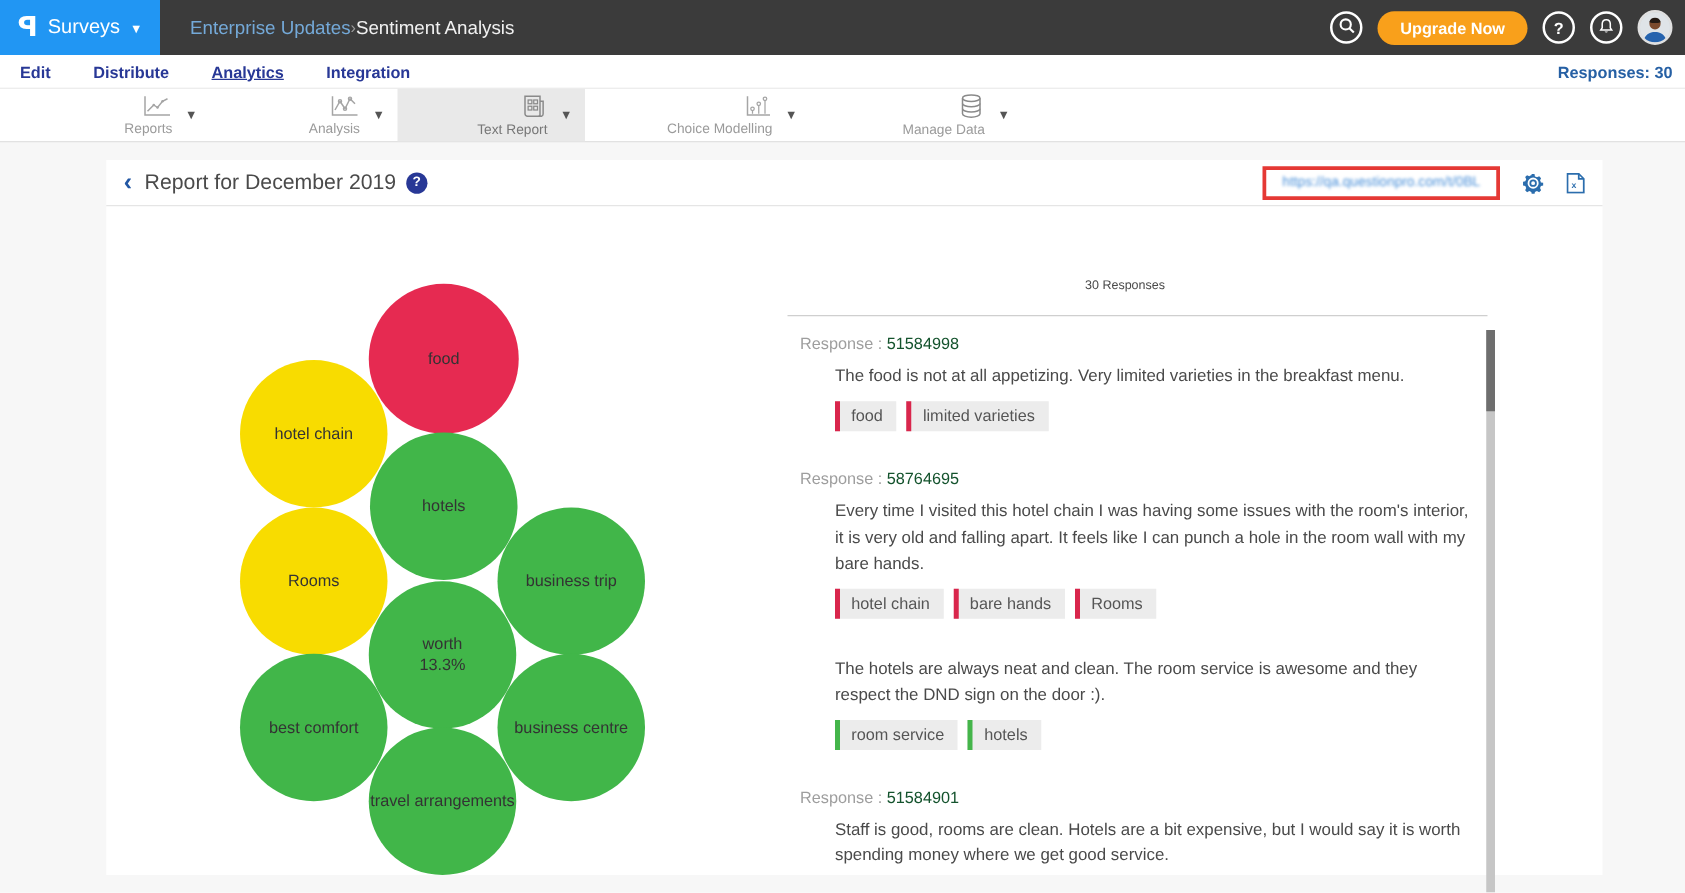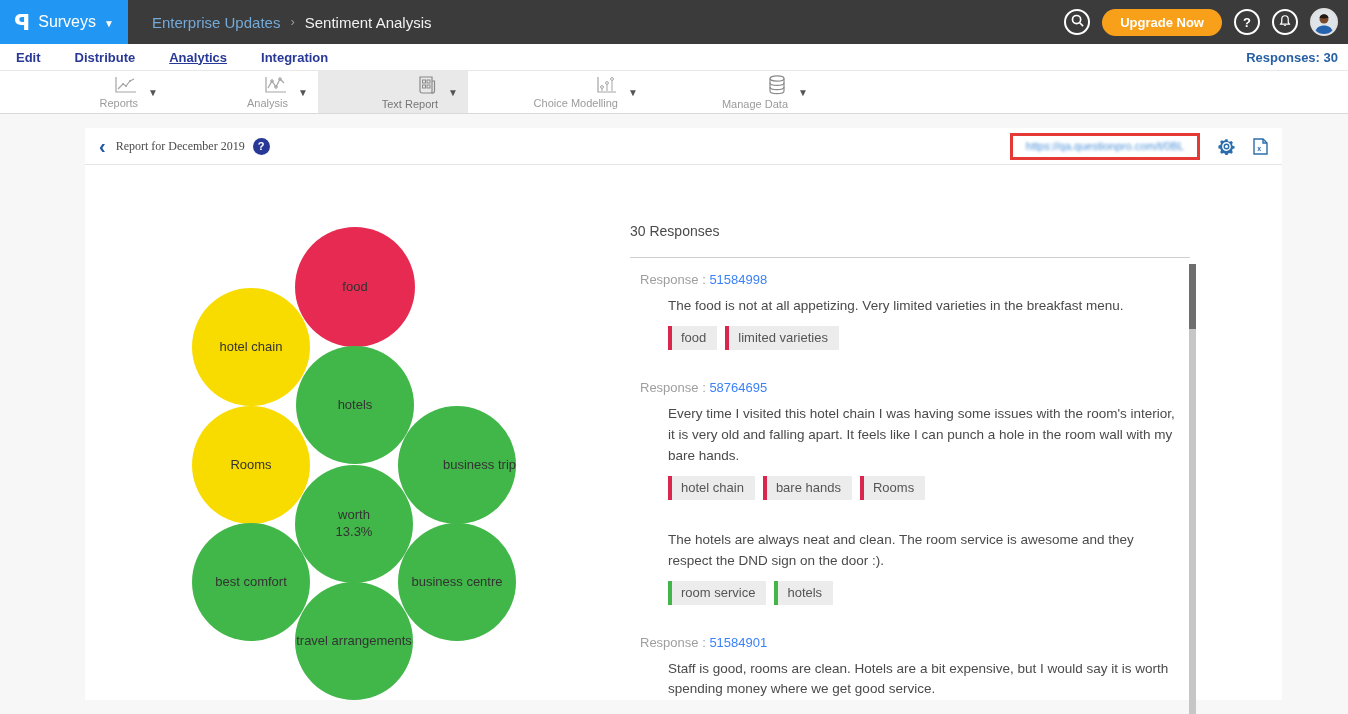--- a/index.html
+++ b/index.html
@@ -4,21 +4,21 @@
 <style>
   * { margin:0; padding:0; box-sizing:border-box; }
   html,body { width:1348px; height:714px; font-family:"Liberation Sans", sans-serif; background:#f7f7f7; overflow:hidden; }
 
   
   .top-header { height:44px; background:#3b3b3b; display:flex; align-items:center; position:relative; }
   .brand { width:128px; height:44px; background:#2196f3; display:flex; align-items:center; justify-content:center; gap:8px; color:#fff; cursor:pointer; }
   .brand .logo { font-size:22px; font-weight:bold; transform:scaleX(-1); font-family:"DejaVu Sans", sans-serif; }
   .brand .product { font-size:16px; }
   .brand .caret { font-size:10px; margin-top:2px; }
-  .breadcrumb { margin-left:24px; display:flex; gap:10px; font-size:15px; }
+  .breadcrumb { margin-left:24px; display:flex; font-size:15px; }
   .breadcrumb .bc-parent { color:#74a9d8; cursor:pointer; }
   .breadcrumb .bc-sep { color:#9b9b9b; font-size:13px; }
   .breadcrumb .bc-current { color:#f1f1f1; }
   .header-actions { position:absolute; right:10px; top:0; height:44px; display:flex; align-items:center; gap:12px; }
   .circle-btn { width:26px; height:26px; border:2px solid #fff; border-radius:50%; display:flex; align-items:center; justify-content:center; color:#fff; font-size:13px; font-weight:bold; cursor:pointer; background:transparent; }
   .upgrade-btn { background:#f9a01b; color:#fff; font-weight:bold; font-size:13px; border:none; border-radius:14px; padding:6px 18px; cursor:pointer; }
   .avatar { width:28px; height:28px; border-radius:50%; border:2px solid #e0e0e0; overflow:hidden; background:#cfd8dc; cursor:pointer; }
 
   
   .menu-row { height:26px; background:#fff; display:flex; align-items:center; padding:0 16px; position:relative;font-weight:bold; }
@@ -34,53 +34,53 @@
   .tool-label { font-size:11px; color:#9b9b9b; }
   .tool-group.selected .tool-label { color:#777; }
   .tool-caret { width:30px; text-align:center; color:#555; font-size:10px; }
   .tool-icon svg { display:block; }
 
   
   .page { height:586px; background:#f7f7f7; padding:14px 66px 0 85px; }
   .card { background:#fff; height:100%; position:relative; }
   .card-header { height:37px; border-bottom:1px solid #e5e5e5; display:flex; align-items:center; padding:0 14px; }
   .back-icon { color:#2257a4; font-size:20px; font-weight:bold; cursor:pointer; margin-right:10px; }
-  .report-title { font-size:12px; color:#4a4a4a;font-family:Liberation Serif, serif; }
+  .report-title { font-size:17px; color:#4a4a4a; }
   .help-badge { width:17px; height:17px; border-radius:50%; background:#283896; color:#fff; font-size:11px; font-weight:bold; display:flex; align-items:center; justify-content:center; margin-left:8px; cursor:pointer; }
   .header-right { margin-left:auto; display:flex; align-items:center; gap:18px; }
   .url-box { width:190px; height:27px; border:3px solid #e53935; background:#fff; display:flex; align-items:center; justify-content:center; }
   .url-box input { border:none; outline:none; width:170px; font-size:11px; color:#4a90d9; filter:blur(1.4px); text-align:center; background:transparent; font-family:"Liberation Sans",sans-serif; }
   .icon-btn { cursor:pointer; display:flex; align-items:center; }
 
   
   .content { display:flex; height:549px; }
   .chart-area { width:545px; position:relative; flex:none; }
   .bubble { position:absolute; border-radius:50%; display:flex; flex-direction:column; align-items:center; justify-content:center; color:#333; font-size:13px; text-align:center; cursor:pointer; line-height:1.3; }
   .bubble.positive { background:#41b649; }
   .bubble.neutral  { background:#f8dc00; }
   .bubble.negative { background:#e62a51; }
   .b0 { left:210px; top:62px;  width:120px; height:120px; }
   .b1 { left:107px; top:123px; width:118px; height:118px; }
   .b2 { left:313px; top:123px; width:118px; height:118px; }
   .b3 { left:211px; top:181px; width:118px; height:118px; }
   .b4 { left:107px; top:241px; width:118px; height:118px; }
-  .b5 { left:313px; top:241px; width:118px; height:118px;align-items:flex-end; }
+  .b5 { left:313px; top:241px; width:118px; height:118px; }
   .b6 { left:210px; top:300px; width:118px; height:118px; }
   .b7 { left:107px; top:358px; width:118px; height:118px; }
   .b8 { left:313px; top:358px; width:118px; height:118px; }
   .b9 { left:210px; top:417px; width:118px; height:118px; }
 
   
   .responses-panel { flex:1; position:relative; padding:58px 92px 0 0; }
-  .responses-header { text-align:left; font-size:14px; color:#4a4a4a; padding-bottom:18px; padding-right:20px; }
+  .responses-header { text-align:center; font-size:10px; color:#4a4a4a; padding-bottom:18px; padding-right:20px; }
   .responses-divider { border-top:1px solid #cfcfcf; }
   .responses-list { padding-top:14px; }
   .response-item { margin-bottom:30px; padding-left:10px; }
   .response-meta { font-size:13px; color:#9e9e9e; }
-  .response-id { color:#3b82f6; cursor:pointer; }
+  .response-id { color:#14532d; cursor:pointer; }
   .response-text { margin:9px 0 0 28px; font-size:13.5px; color:#4a4a4a; line-height:1.55; max-width:512px; }
   .tag-row { margin:9px 0 0 28px; display:flex; gap:8px; flex-wrap:wrap; }
   .chip { background:#ececec; color:#555; font-size:13px; padding:4px 11px 5px 9px; cursor:pointer; }
   .chip.pos { border-left:4px solid #44b54a; }
   .chip.neg { border-left:4px solid #d9264c; }
 
   
   .scrollbar-track { position:absolute; right:86px; top:99px; width:7px; bottom:0; background:#c6c6c6; }
   .scrollbar-thumb { position:absolute; top:0; left:0; width:7px; height:65px; background:#6e6e6e; cursor:grab; }
 </style>

